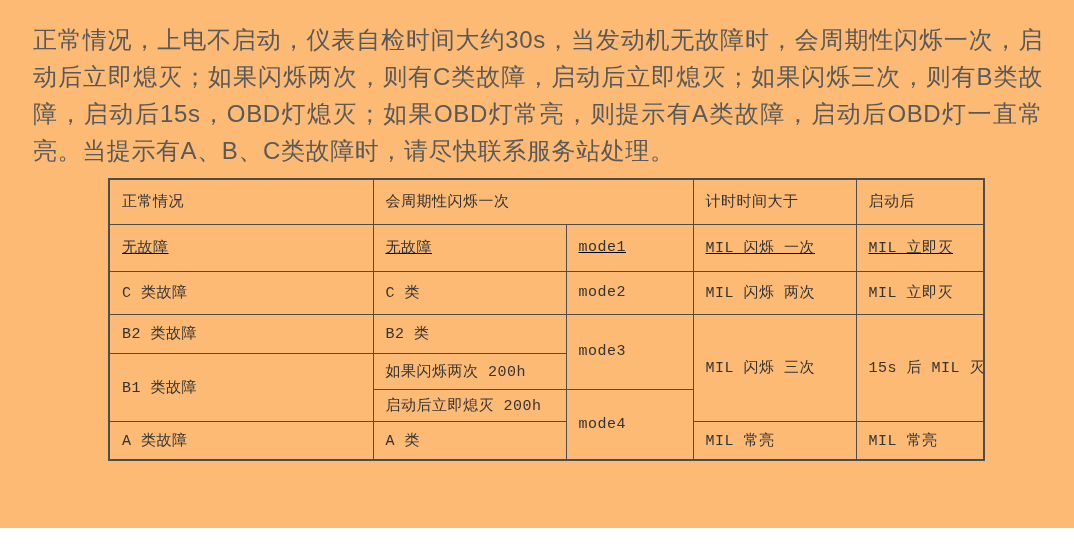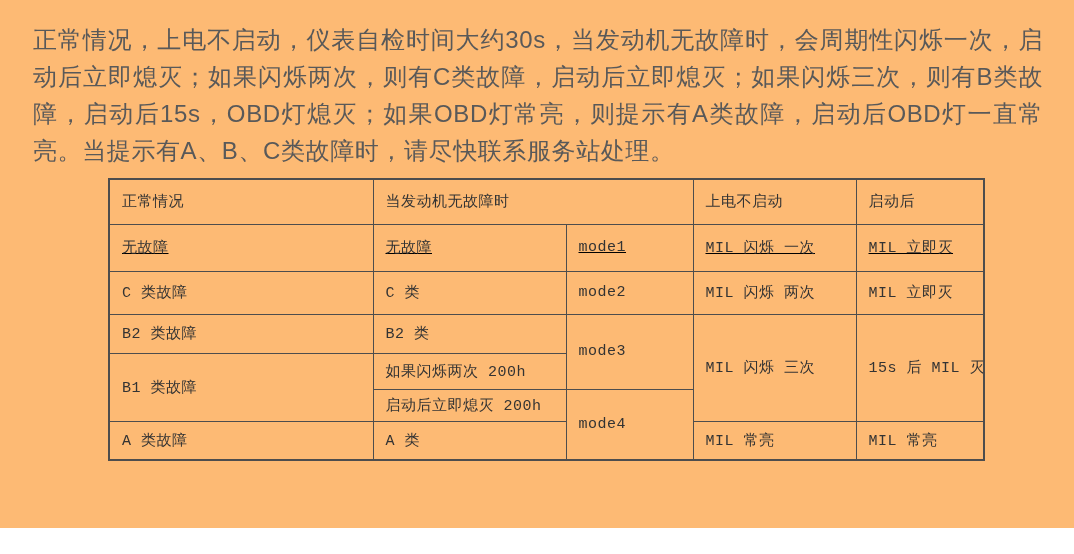--- a/index.html
+++ b/index.html
@@ -69,22 +69,22 @@
       <col style="width:264px">
       <col style="width:193px">
       <col style="width:127px">
       <col style="width:163px">
       <col style="width:128px">
     </colgroup>
 
     <tbody>
         <tr class="h45">
       <td>正常情况</td>
-      <td colspan="2">当发动机无故障时</td>
-      <td>上电不启动</td>
+      <td colspan="2">会周期性闪烁一次</td>
+      <td>计时时间大于</td>
       <td>启动后</td>
     </tr>
 
     <tr class="h47">
       <td>无故障</td>
       <td>无故障</td>
       <td>mode1</td>
       <td>MIL 闪烁 一次</td>
       <td>MIL 立即灭</td>
     </tr>

